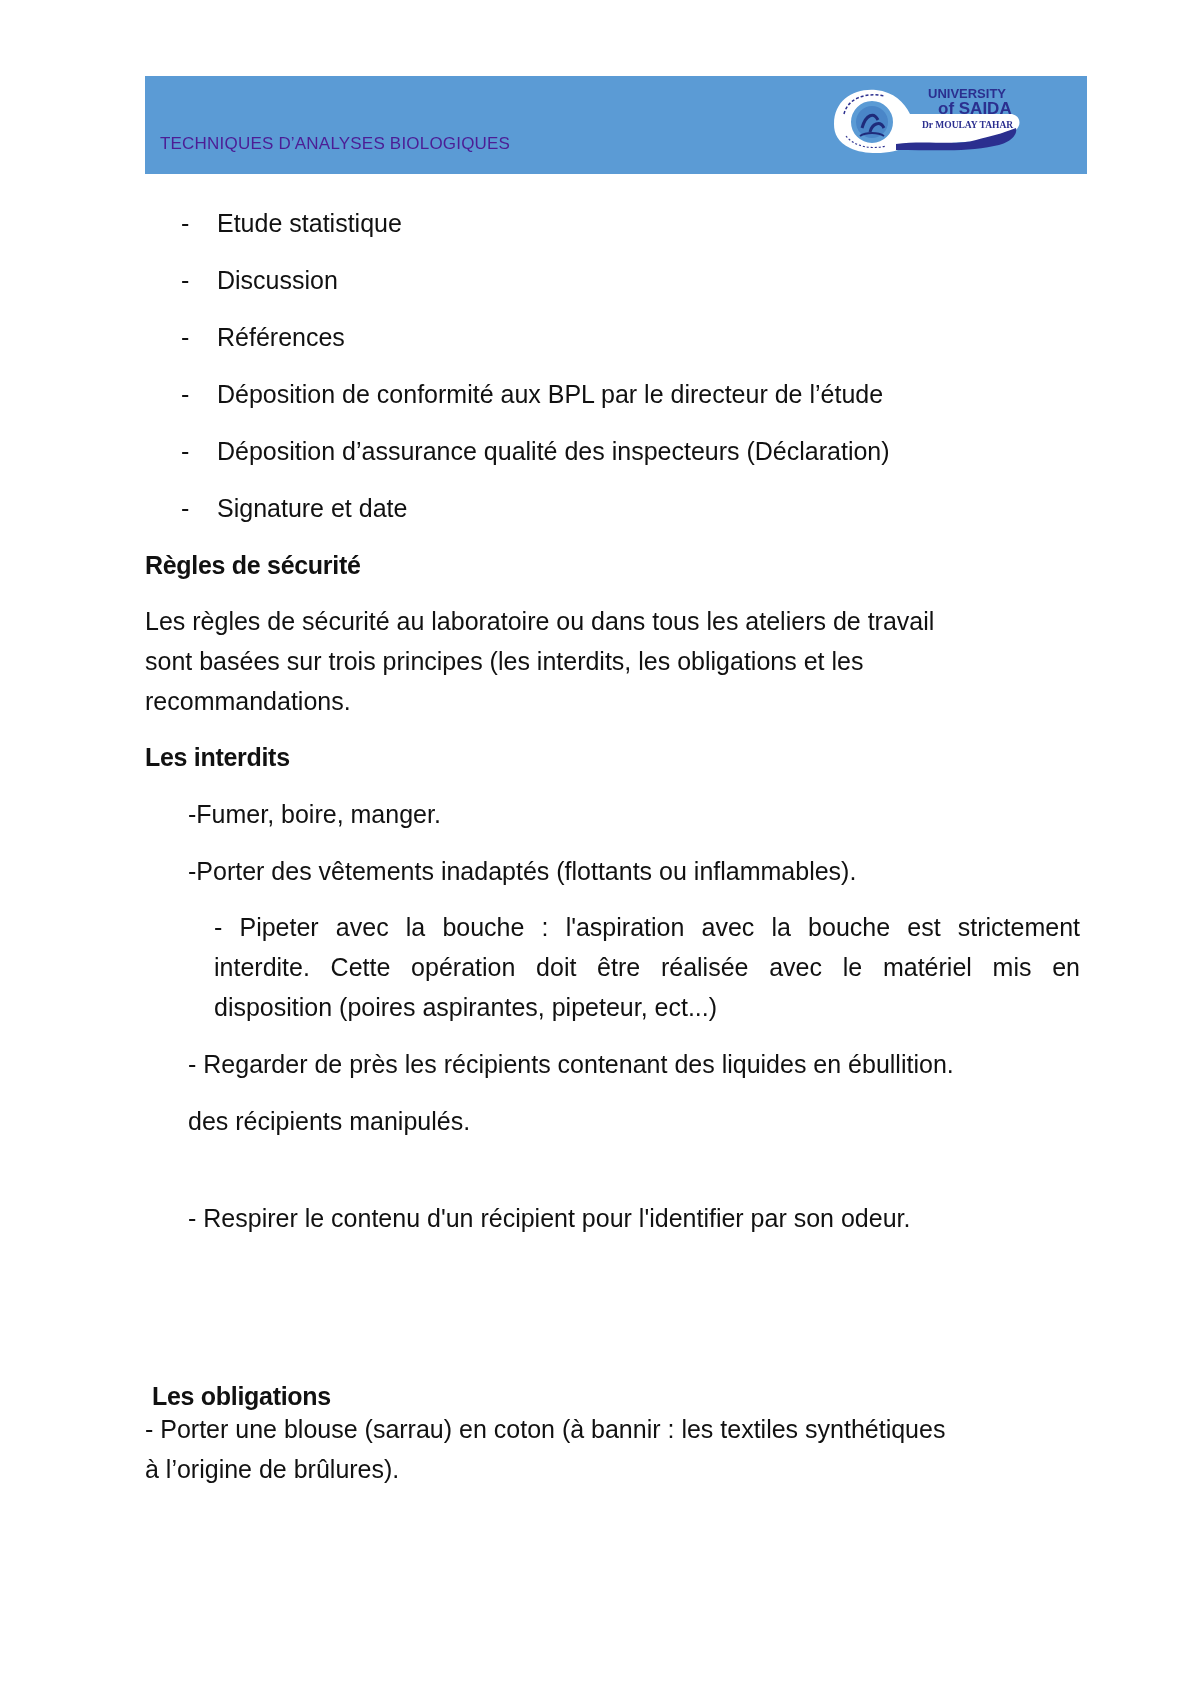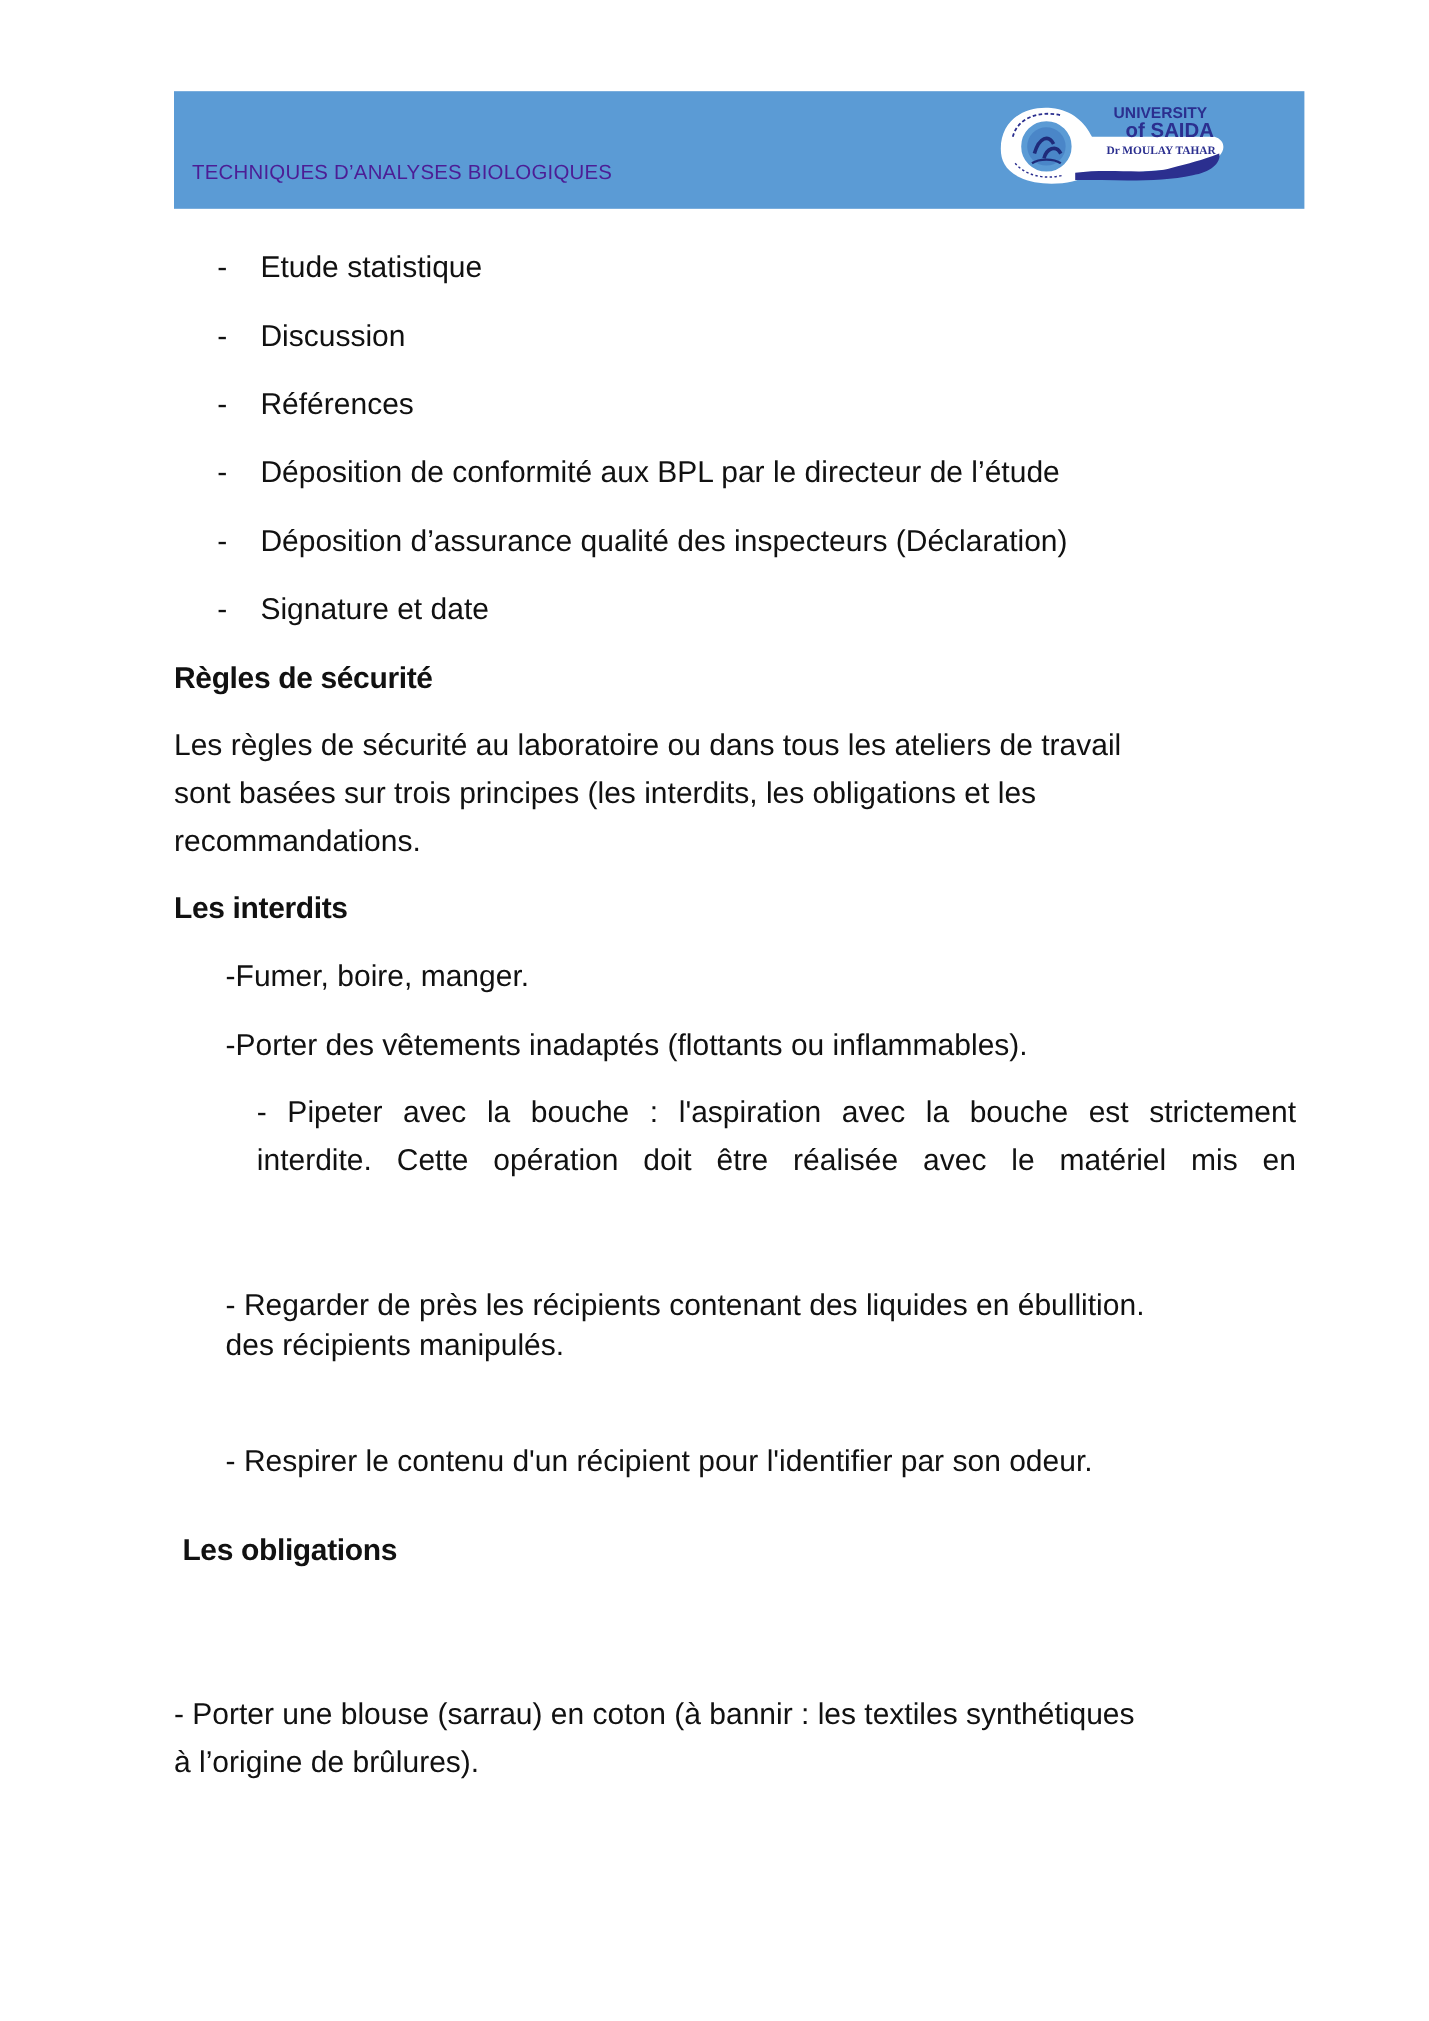--- a/index.html
+++ b/index.html
@@ -142,27 +142,28 @@
   <div class="para" style="left:145px; top:681px;">recommandations.</div>
 </div>
 
 <div class="heading" style="left:145px; top:737px;">Les interdits</div>
 <div>
   <div class="para" style="left:188px; top:794px;">-Fumer, boire, manger.</div>
   <div class="para" style="left:188px; top:851px;">-Porter des vêtements inadaptés (flottants ou inflammables).</div>
   <div class="justify" style="top:907px;margin-left:26px;">
     <span class="l">- Pipeter avec la bouche : l'aspiration avec la bouche est strictement</span>
     <span class="l">interdite. Cette opération doit être réalisée avec le matériel mis en</span>
+    <span class="l last">disposition (poires aspirantes, pipeteur, ect...)</span>
   </div>
-  <div class="para" style="left:188px; top:1044px;margin-top:24px;">- Regarder de près les récipients contenant des liquides en ébullition.</div>
+  <div class="para" style="left:188px; top:1044px;">- Regarder de près les récipients contenant des liquides en ébullition.</div>
   <div class="justify" style="top:1101px;">
     <span class="l last">des récipients manipulés.</span>
   </div>
   <div class="para" style="left:188px; top:1198px;">- Respirer le contenu d'un récipient pour l'identifier par son odeur.</div>
   <div class="justify" style="top:1255px;">
   </div>
 </div>
 
-<div class="heading" style="left:152px; top:1272px;">Les obligations</div>
+<div class="heading" style="left:152px; top:1376px;">Les obligations</div>
 <div>
   <div class="para" style="left:145px; top:1409px;">- Porter une blouse (sarrau) en coton (à bannir : les textiles synthétiques</div>
   <div class="para" style="left:145px; top:1449px;">à l’origine de brûlures).</div>
 </div>
 
 </body></html>

